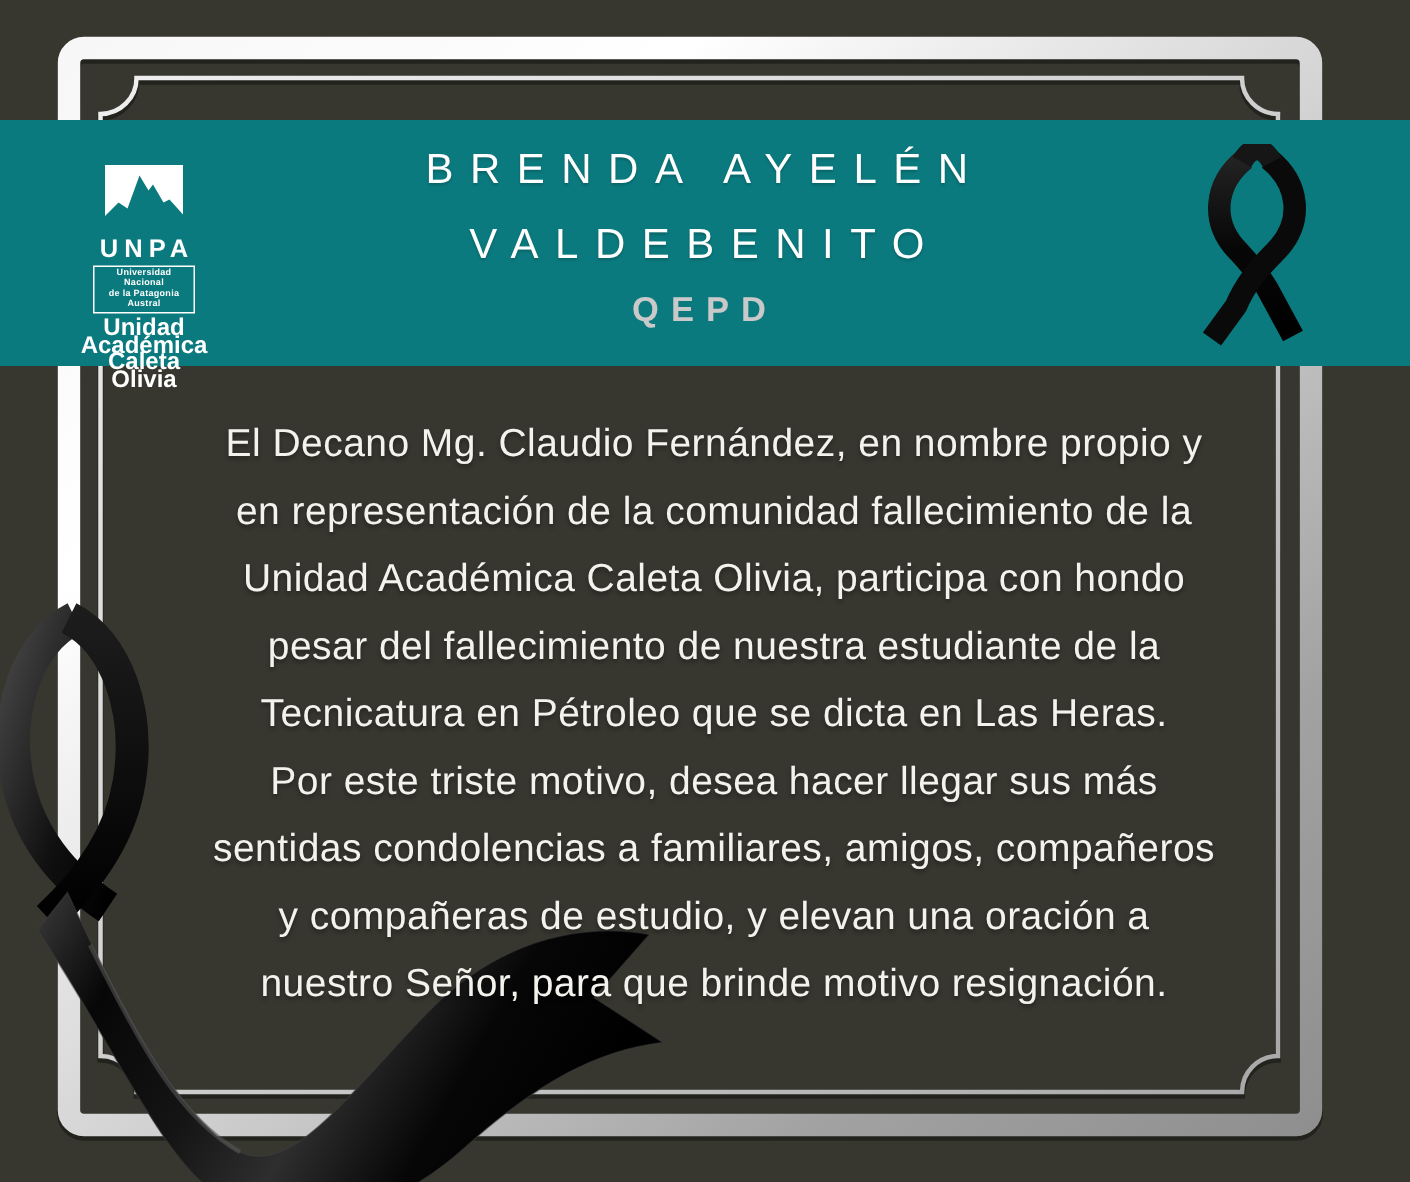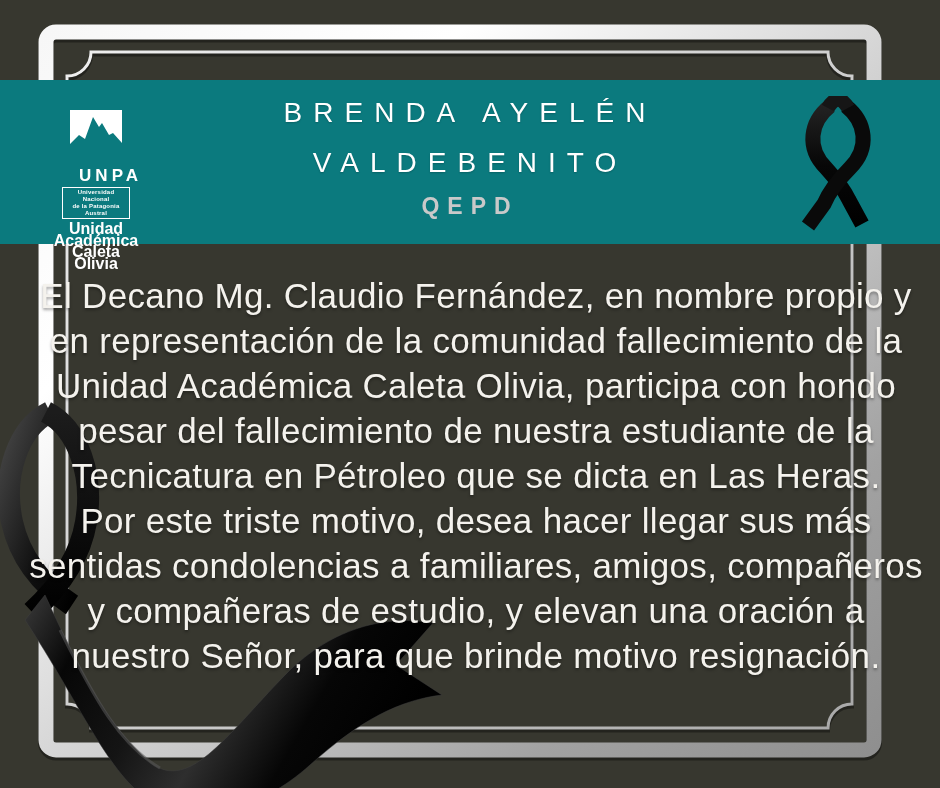--- a/index.html
+++ b/index.html
@@ -13,21 +13,21 @@
   
   .frame-svg{position:absolute;left:0;top:0;z-index:1;}
 
   
   .flourish-svg{position:absolute;left:0;top:370px;z-index:2;}
 
   
   .body-text{
     position:absolute;left:0;right:0;top:273px;z-index:3;
     text-align:center;color:#F4F2ED;
-    font-size:35px;line-height:45px;letter-spacing:.3px;
+    font-size:26px;line-height:45px;letter-spacing:.3px;
     text-shadow:0 2px 3px rgba(0,0,0,.35);
     padding-left:12px;
   }
   .body-line{height:45px;white-space:nowrap;}
 
   
   .banner{
     position:absolute;left:0;right:0;top:80px;height:164px;z-index:4;
     background:#0B7A7E;
   }
@@ -39,21 +39,21 @@
   }
   .subtitle{
     font-size:23px;line-height:26px;font-weight:700;
     letter-spacing:8px;padding-left:0;color:#C9C9C9;margin-top:5px;
   }
 
   
   .logo{position:absolute;left:50px;top:30px;width:92px;text-align:center;color:#fff;}
   .logo-square{width:52px;height:44px;background:#fff;margin:0 auto;position:relative;}
   .logo-square svg{position:absolute;left:0;bottom:0;}
-  .logo-acronym{font-size:17px;line-height:19px;font-weight:700;letter-spacing:4px;padding-left:4px;margin-top:12px;text-align:right;}
+  .logo-acronym{font-size:17px;line-height:19px;font-weight:700;letter-spacing:4px;padding-left:4px;margin-top:2px;}
   .logo-uni-box{
     border:1px solid #fff;width:62px;margin:2px auto 0;padding:1px 2px;
     font-size:6px;line-height:7px;font-weight:700;letter-spacing:.2px;
   }
   .logo-unit{margin-top:4px;font-size:16px;line-height:11.5px;font-weight:700;}
 
   
   .ribbon-icon{position:absolute;right:55px;top:16px;}
 </style>
 </head>

